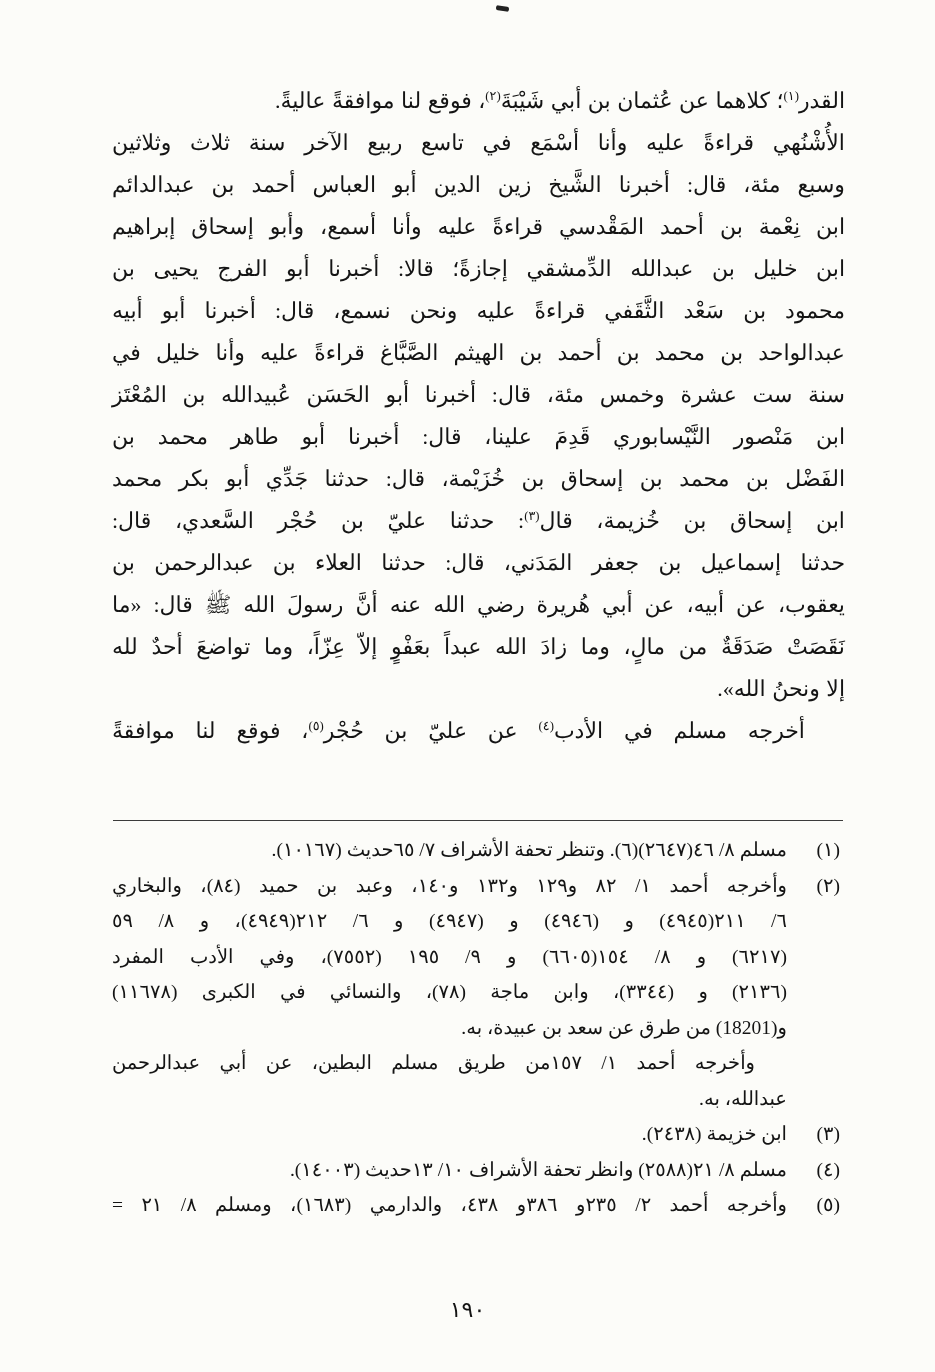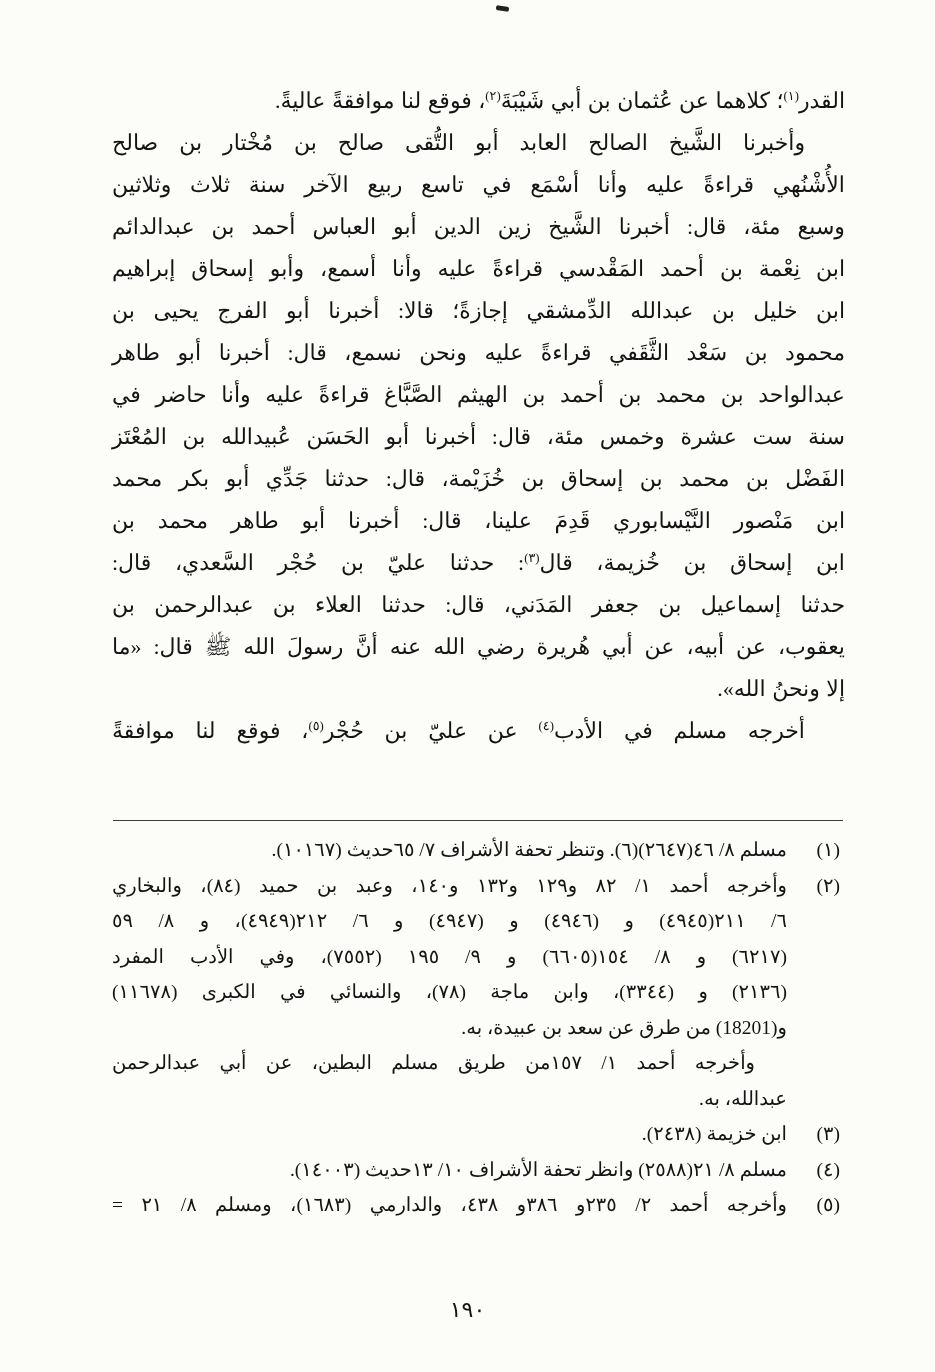--- a/index.html
+++ b/index.html
@@ -86,33 +86,33 @@
 </style>
 </head>
 <body>
 
 <div class="page">
 
   <div class="scan-speck"></div>
 
   <main class="text-block">
     <p class="body-line para-end">القدر<sup>(١)</sup>؛ كلاهما عن عُثمان بن أبي شَيْبَةَ<sup>(٢)</sup>، فوقع لنا موافقةً عاليةً.</p>
-    <p class="body-line indent">وأخبرنا الشَّيخ الصالح العابد أبو التُّقى صالح بن مُخْتار بن صالح</p>
     <p class="body-line">الأُشْنُهي قراءةً عليه وأنا أسْمَع في تاسع ربيع الآخر سنة ثلاث وثلاثين</p>
     <p class="body-line">وسبع مئة، قال: أخبرنا الشَّيخ زين الدين أبو العباس أحمد بن عبدالدائم</p>
     <p class="body-line">ابن نِعْمة بن أحمد المَقْدسي قراءةً عليه وأنا أسمع، وأبو إسحاق إبراهيم</p>
     <p class="body-line">ابن خليل بن عبدالله الدِّمشقي إجازةً؛ قالا: أخبرنا أبو الفرج يحيى بن</p>
-    <p class="body-line">محمود بن سَعْد الثَّقَفي قراءةً عليه ونحن نسمع، قال: أخبرنا أبو طاهر</p>
-    <p class="body-line">عبدالواحد بن محمد بن أحمد بن الهيثم الصَّبَّاغ قراءةً عليه وأنا حاضر في</p>
+    <p class="body-line">محمود بن سَعْد الثَّقَفي قراءةً عليه ونحن نسمع، قال: أخبرنا أبو أبيه</p>
+    <p class="body-line">عبدالواحد بن محمد بن أحمد بن الهيثم الصَّبَّاغ قراءةً عليه وأنا خليل في</p>
     <p class="body-line">سنة ست عشرة وخمس مئة، قال: أخبرنا أبو الحَسَن عُبيدالله بن المُعْتَز</p>
+    <p class="body-line">ابن مَنْصور النَّيْسابوري قَدِمَ علينا، قال: أخبرنا أبو طاهر محمد بن</p>
     <p class="body-line">الفَضْل بن محمد بن إسحاق بن خُزَيْمة، قال: حدثنا جَدِّي أبو بكر محمد</p>
-    <p class="body-line">ابن مَنْصور النَّيْسابوري قَدِمَ علينا، قال: أخبرنا أبو طاهر محمد بن</p>
     <p class="body-line">ابن إسحاق بن خُزيمة، قال<sup>(٣)</sup>: حدثنا عليّ بن حُجْر السَّعدي، قال:</p>
     <p class="body-line">حدثنا إسماعيل بن جعفر المَدَني، قال: حدثنا العلاء بن عبدالرحمن بن</p>
     <p class="body-line">يعقوب، عن أبيه، عن أبي هُريرة رضي الله عنه أنَّ رسولَ الله ﷺ قال: «ما</p>
+    <p class="body-line">نَقَصَتْ صَدَقَةٌ من مالٍ، وما زادَ الله عبداً بعَفْوٍ إلاّ عِزّاً، وما تواضعَ أحدٌ لله</p>
     <p class="body-line para-end">إلا ونحنُ الله».</p>
     <p class="body-line indent">أخرجه مسلم في الأدب<sup>(٤)</sup> عن عليّ بن حُجْر<sup>(٥)</sup>، فوقع لنا موافقةً</p>
   </main>
 
   <div class="footnote-sep"></div>
 
   <section class="footnotes">
 
     <div class="footnote">
       <span class="fn-marker">(١)</span>

